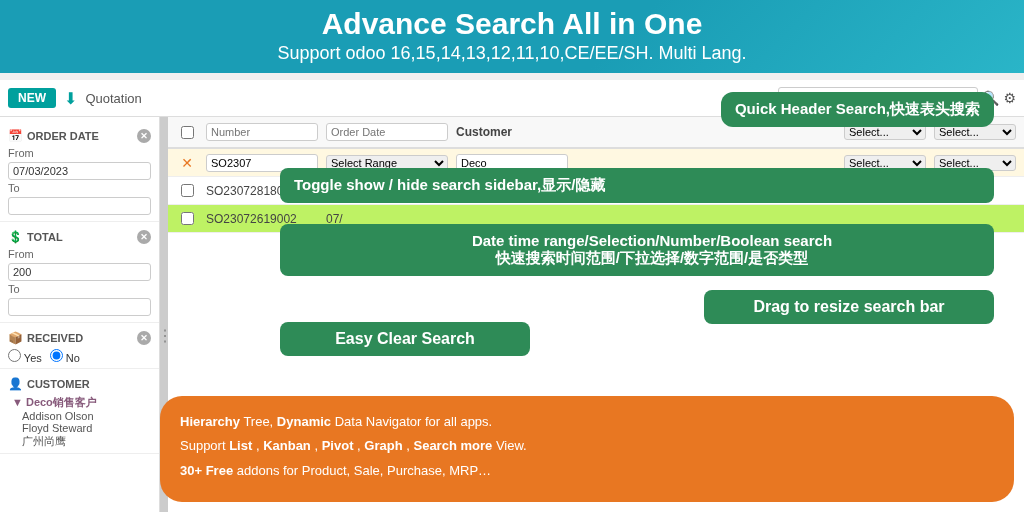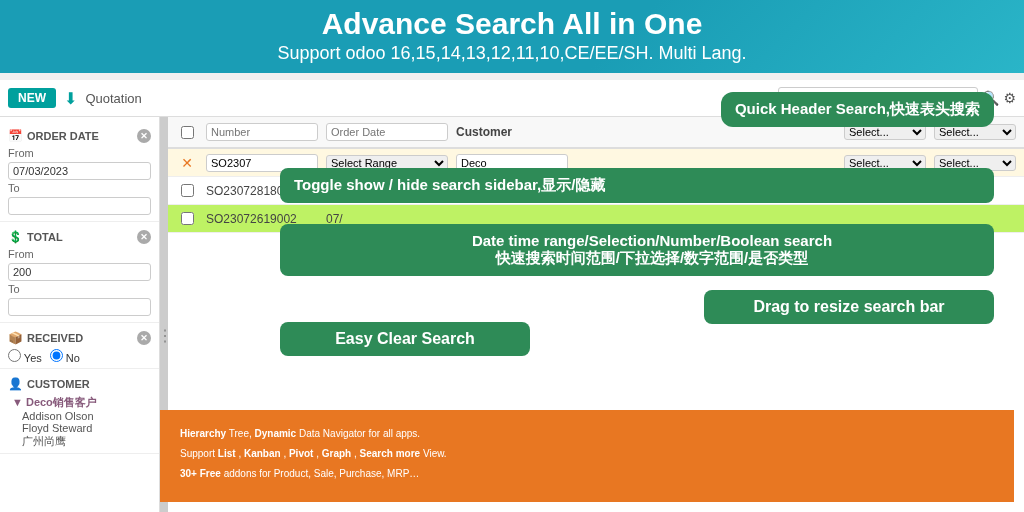--- a/index.html
+++ b/index.html
@@ -279,23 +279,23 @@
       width: 290px;
       text-align: center;
       font-size: 16px;
     }
 
     
     .callout-orange {
       position: absolute;
       background: #e87722;
       color: white;
-      border-radius: 0;
+      border-radius: 22px;
       padding: 16px 20px;
-      font-size: 10px;
+      font-size: 13px;
       z-index: 20;
       bottom: 10px;
       left: 160px;
       right: 10px;
       line-height: 1.6;
     }
     .callout-orange p {
       margin-bottom: 4px;
     }
     .callout-orange .bold { font-weight: bold; }

